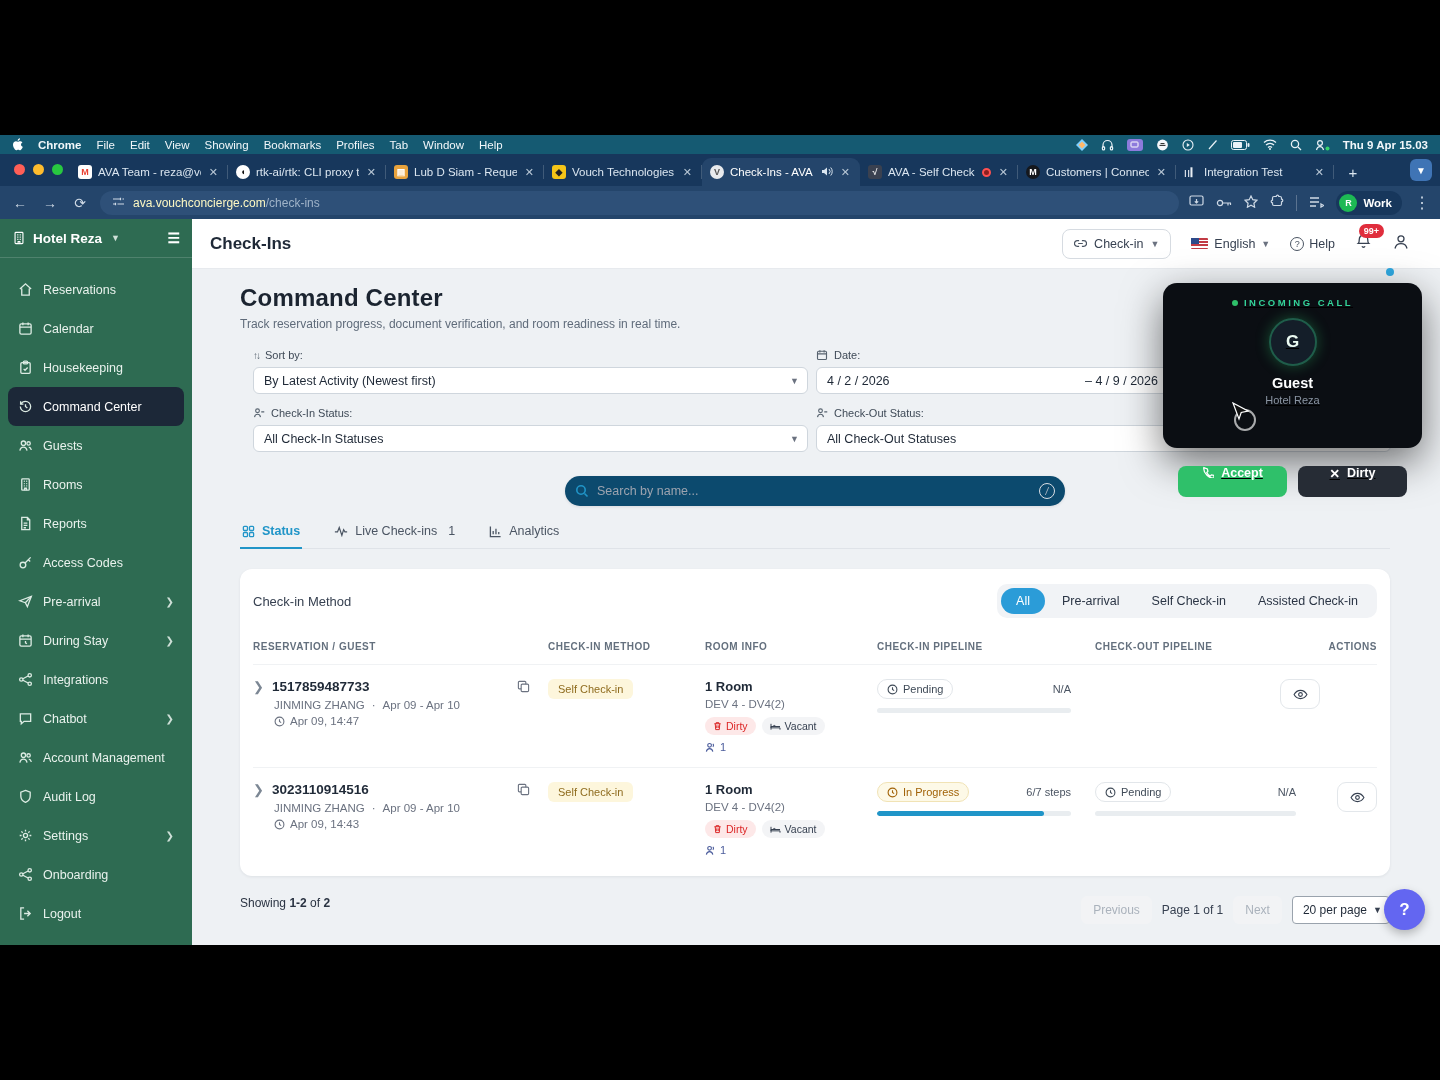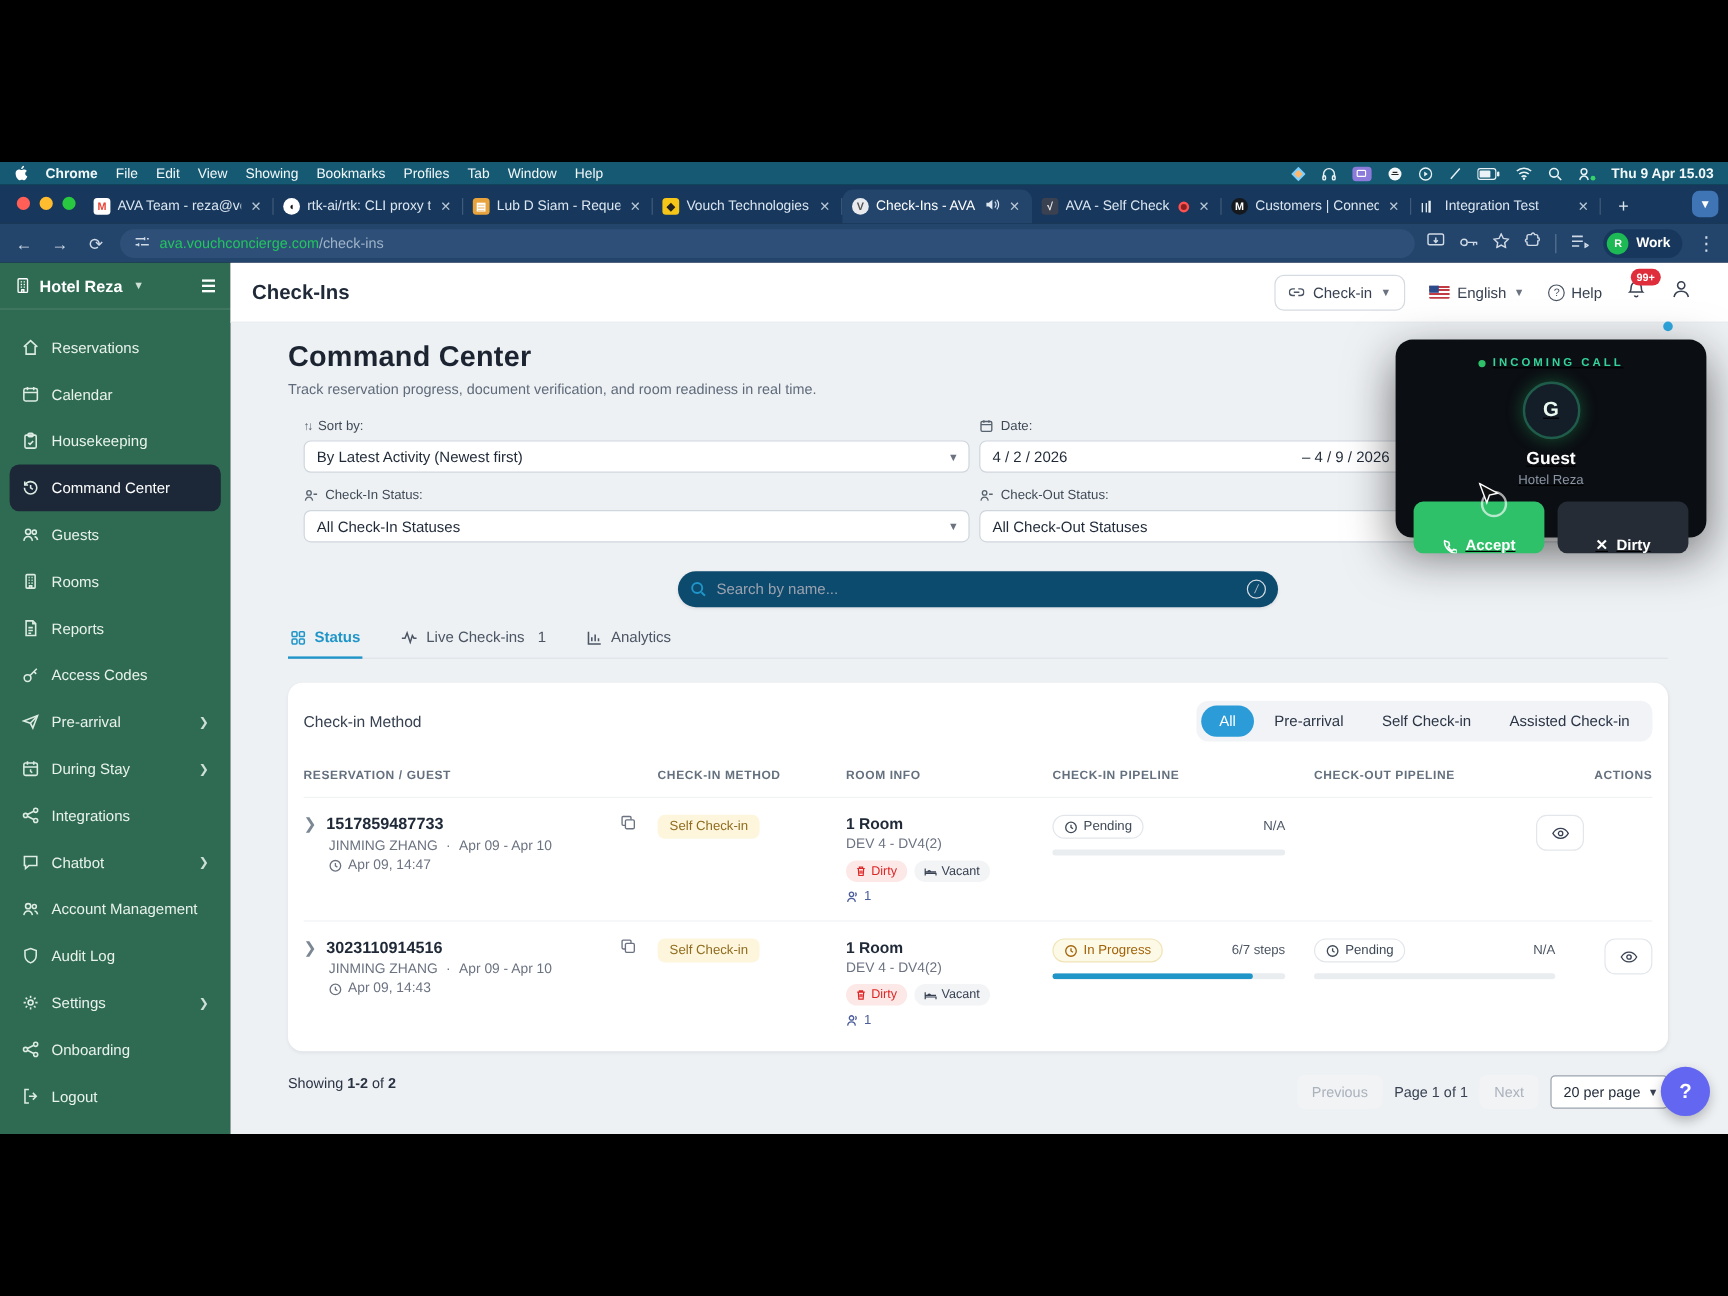--- a/index.html
+++ b/index.html
@@ -43,21 +43,21 @@
   .newtab { width:26px; height:26px; margin:0 0 1px 6px; display:flex; align-items:center; justify-content:center;
             color:#dbe6f0; font-size:15px; }
   .tabchev { position:absolute; right:8px; top:5px; width:22px; height:22px; border-radius:6px;
              background:#3f74b5; color:#fff; display:flex; align-items:center; justify-content:center; font-size:10px; }
 
   
   .toolbar { height:33px; background:#24456b; display:flex; align-items:center; padding:0 10px; gap:10px; }
   .navic { color:#cfdae6; font-size:14px; width:20px; text-align:center; }
   .omnibox { flex:1; height:24px; background:#2e5078; border-radius:13px; display:flex; align-items:center;
              padding:0 12px; gap:8px; font-size:12px; }
-  .omnibox .dom { color:#22c55e; }
+  .omnibox .dom { color:#fef9c3; }
   .omnibox .path { color:#9fb3c8; }
   .tbright { display:flex; align-items:center; gap:12px; color:#cfdae6; }
   .tb-divider { width:1px; height:16px; background:rgba(255,255,255,.25); }
   .profile-chip { height:24px; background:#173párt456; background:#17375c; border-radius:13px; display:flex; align-items:center;
                   gap:6px; padding:0 10px 0 3px; color:#fff; font-size:11.5px; font-weight:bold; }
   .pavatar { width:18px; height:18px; border-radius:50%; background:#1db954; color:#fff; font-size:9px;
              display:flex; align-items:center; justify-content:center; font-weight:bold; }
 
   
   .viewport { position:absolute; top:84px; left:0; width:1440px; height:726px; display:flex; }
@@ -183,22 +183,22 @@
              border-radius:14px; box-shadow:0 14px 40px rgba(0,0,0,.55); padding-top:14px; z-index:50;text-decoration:underline; }
   .cp-label { display:flex; align-items:center; justify-content:center; gap:6px; font-size:9.5px; font-weight:bold;
               letter-spacing:2.5px; color:#34d399; }
   .cp-dot { width:6px; height:6px; border-radius:50%; background:var(--success_green,#22c55e); }
   .cp-avatar { width:48px; height:48px; border-radius:50%; margin:10px auto 9px; background:#141e29;
                border:2px solid #1f5d4a; box-shadow:0 0 14px rgba(46,204,113,.35); display:flex; align-items:center;
                justify-content:center; color:#eafaf1; font-size:17px; font-weight:bold; }
   .cp-name { text-align:center; font-size:14.5px; font-weight:bold; color:#fff; }
   .cp-org { text-align:center; font-size:11px; color:#8b95a3; margin-top:3px; }
   .cp-btns { display:flex; gap:11px; padding:0 15px; margin-top:12px; }
-  .cp-btn { flex:1; height:43px; border-radius:8px; display:flex; align-items:flex-end; justify-content:center;
-            gap:7px; font-size:12.5px; font-weight:bold; color:#fff; }
+  .cp-btn { flex:1; height:31px; border-radius:8px; display:flex; align-items:flex-start; justify-content:center;
+            gap:7px; font-size:12.5px; font-weight:bold; color:#fff;margin-top:48px; }
   .cp-accept { background:var(--success_green,#2fc06a); }
   .cp-reject { background:#262c35; }
 
   .cursor { position:absolute; left:1232px; top:402px; z-index:60; }
   .cursor-ring { position:absolute; left:1234px; top:409px; width:22px; height:22px; border-radius:50%;
                  border:2px solid rgba(255,255,255,.65); z-index:59; }
   .bluedot { position:absolute; left:1386px; top:268px; width:8px; height:8px; border-radius:50%; background:#2fa8e0; z-index:40; }
   .fab { position:absolute; left:1384px; top:889px; width:41px; height:41px; border-radius:50%;
          background:var(--indigo,#6366f1); color:#fff; font-size:17px; font-weight:bold; display:flex;
          align-items:center; justify-content:center; box-shadow:0 4px 10px rgba(0,0,0,.25); z-index:45; }

